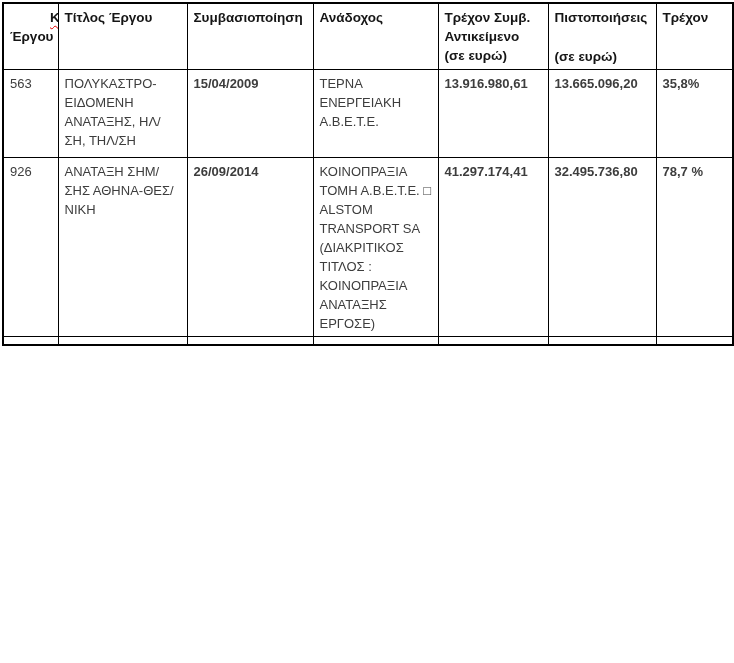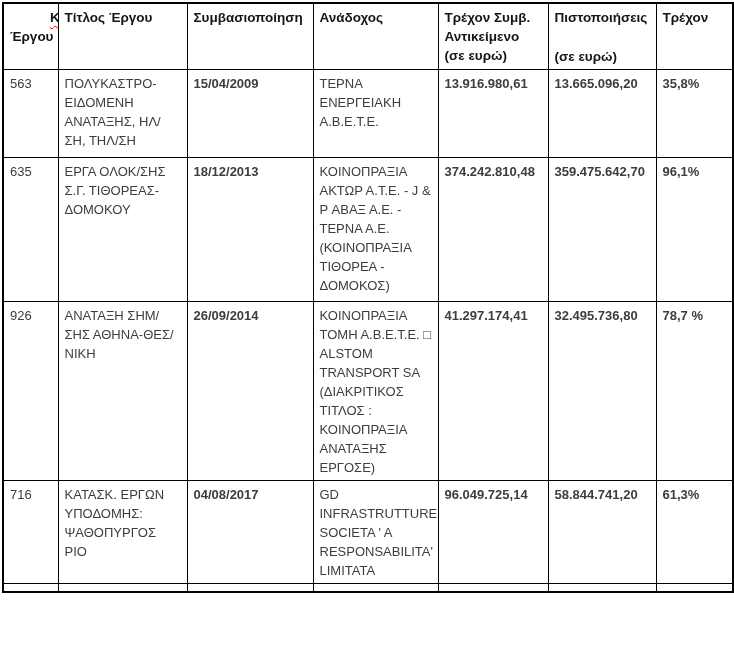--- a/index.html
+++ b/index.html
@@ -94,46 +94,28 @@
   <tbody>
     <tr class="r0">
       <td>563</td>
       <td>ΠΟΛΥΚΑΣΤΡΟ-ΕΙΔΟΜΕΝΗ ΑΝΑΤΑΞΗΣ, ΗΛ/ΣΗ, ΤΗΛ/ΣΗ</td>
       <td class="date">15/04/2009</td>
       <td>ΤΕΡΝΑ ΕΝΕΡΓΕΙΑΚΗ Α.Β.Ε.Τ.Ε.</td>
       <td class="num">13.916.980,61</td>
       <td class="num">13.665.096,20</td>
       <td class="pct">35,8%</td>
     </tr>
-    <tr class="r1">
-      <td>635</td>
-      <td>ΕΡΓΑ ΟΛΟΚ/ΣΗΣ Σ.Γ. ΤΙΘΟΡΕΑΣ-ΔΟΜΟΚΟΥ</td>
-      <td class="date">18/12/2013</td>
-      <td>ΚΟΙΝΟΠΡΑΞΙΑ ΑΚΤΩΡ Α.Τ.Ε. - J &amp; P ΑΒΑΞ Α.Ε. - ΤΕΡΝΑ Α.Ε. (ΚΟΙΝΟΠΡΑΞΙΑ ΤΙΘΟΡΕΑ - ΔΟΜΟΚΟΣ)</td>
-      <td class="num">374.242.810,48</td>
-      <td class="num">359.475.642,70</td>
-      <td class="pct">96,1%</td>
-    </tr>
     <tr class="r3">
       <td>926</td>
       <td>ΑΝΑΤΑΞΗ ΣΗΜ/ΣΗΣ ΑΘΗΝΑ-ΘΕΣ/ΝΙΚΗ</td>
       <td class="date">26/09/2014</td>
       <td>ΚΟΙΝΟΠΡΑΞΙΑ ΤΟΜΗ Α.Β.Ε.Τ.Ε. □ ALSTOM TRANSPORT SA (ΔΙΑΚΡΙΤΙΚΟΣ ΤΙΤΛΟΣ : ΚΟΙΝΟΠΡΑΞΙΑ ΑΝΑΤΑΞΗΣ ΕΡΓΟΣΕ)</td>
       <td class="num">41.297.174,41</td>
       <td class="num">32.495.736,80</td>
       <td class="pct">78,7 %</td>
-    </tr>
-    <tr class="r4">
-      <td>716</td>
-      <td>ΚΑΤΑΣΚ. ΕΡΓΩΝ ΥΠΟΔΟΜΗΣ: ΨΑΘΟΠΥΡΓΟΣ ΡΙΟ</td>
-      <td class="date">04/08/2017</td>
-      <td>GD INFRASTRUTTURE SOCIETA ' A RESPONSABILITA' LIMITATA</td>
-      <td class="num">96.049.725,14</td>
-      <td class="num">58.844.741,20</td>
-      <td class="pct">61,3%</td>
     </tr>
     <tr class="partial">
       <td></td>
       <td></td>
       <td></td>
       <td></td>
       <td></td>
       <td></td>
       <td></td>
     </tr>

